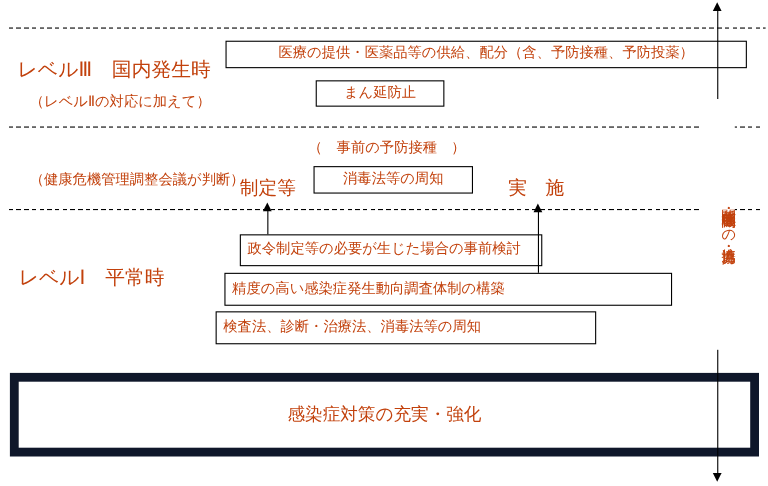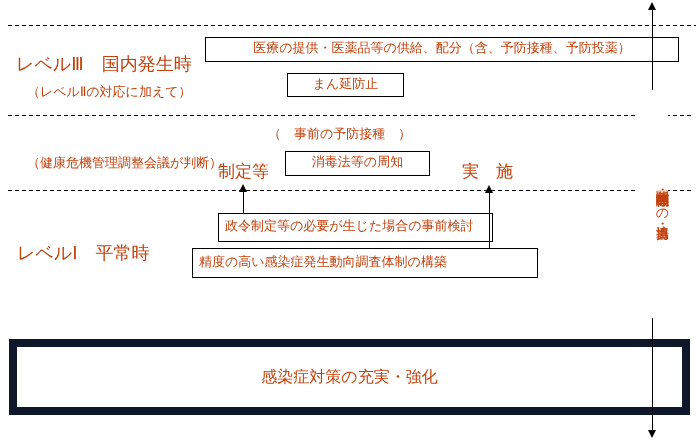--- a/index.html
+++ b/index.html
@@ -54,34 +54,35 @@
   <div class="dash" style="left:8px;top:25px;width:688px;"></div>
   <div class="dash" style="left:8px;top:115px;width:684px;"></div>
   <div class="dash" style="left:8px;top:190px;width:684px;"></div>
 
   <div class="lvl-title" style="left:16px;top:56px;">レベルⅢ　国内発生時</div>
   <div class="lvl-note" style="left:27px;top:86px;">（レベルⅡの対応に加えて）</div>
   <div class="box center" style="left:205px;top:37px;width:474px;height:25px;">医療の提供・医薬品等の供給、配分（含、予防接種、予防投薬）</div>
   <div class="box center" style="left:287px;top:73px;width:117px;height:24px;">まん延防止</div>
 
   <div class="lvl-note" style="left:27px;top:157px;">（健康危機管理調整会議が判断）</div>
-  <div class="small-note" style="left:268px;top:128px;">（　事前の予防接種　）</div>
+  <div class="small-note" style="left:280px;top:128px;">（　事前の予防接種　）</div>
   <div class="box center" style="left:285px;top:151px;width:145px;height:25px;">消毒法等の周知</div>
   <div class="action-label" style="left:218px;top:164px;text-align:right;">制定等</div>
   <div class="action-label" style="left:462px;top:164px;">実　施</div>
 
   <div class="arrowhead-up" style="left:239px;top:184px;"></div>
   <div class="vline" style="left:243px;top:191px;height:22px;"></div>
 
   <div class="arrowhead-up" style="left:485px;top:185px;"></div>
   <div class="vline" style="left:489px;top:192px;height:56px;"></div>
 
   <div class="lvl-title" style="left:17px;top:245px;">レベルⅠ　平常時</div>
   <div class="box left" style="left:218px;top:213px;width:275px;height:29px;">政令制定等の必要が生じた場合の事前検討</div>
-  <div class="box left" style="left:192px;top:248px;width:346px;height:30px;">精度の高い感染症発生動向調査体制の構築</div>
+  <div class="box left" style="left:204px;top:248px;width:407px;height:30px;">精度の高い感染症発生動向調査体制の構築</div>
+  <div class="box left" style="left:196px;top:283px;width:346px;height:30px;">検査法、診断・治療法、消毒法等の周知</div>
 
   <div class="foundation">感染症対策の充実・強化</div>
 
   <div class="arrowhead-up" style="left:648px;top:2px;"></div>
   <div class="vline" style="left:652px;top:9px;height:81px;"></div>
   <div class="vtext">関係省庁・関係機関との連携・協力</div>
   <div class="vline" style="left:652px;top:318px;height:113px;"></div>
   <div class="arrowhead-down" style="left:648px;top:430px;"></div>
 
 </div>

